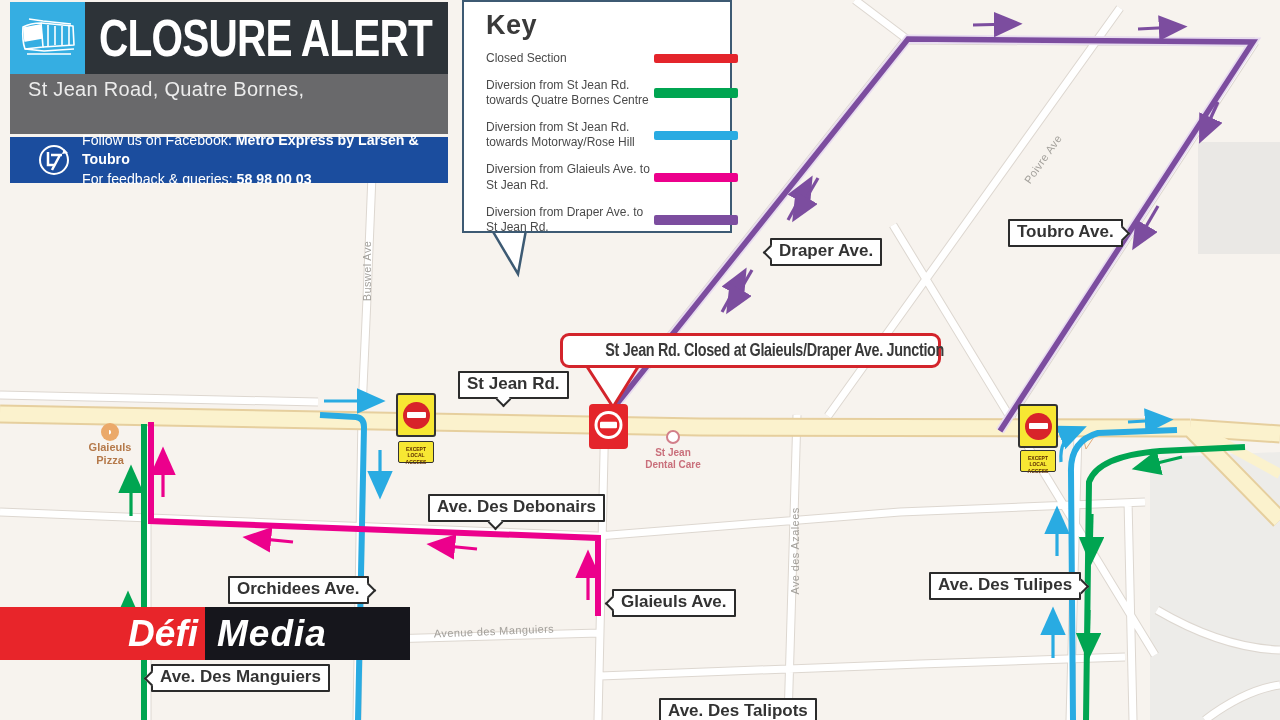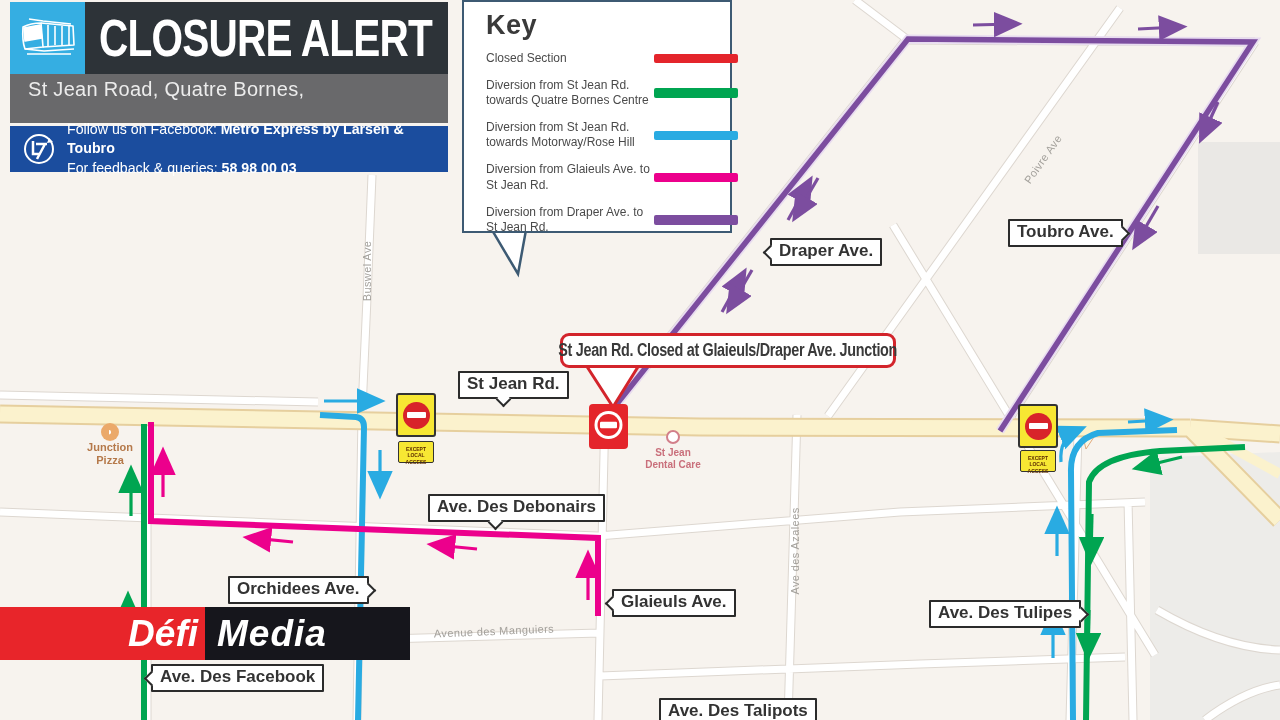--- a/index.html
+++ b/index.html
@@ -8,24 +8,24 @@
   #stage *{box-sizing:border-box;}
   svg{display:block;}
   .abs{position:absolute;}
 
   
   #header{left:10px;top:2px;width:438px;z-index:6;}
   #titlebar{display:flex;height:72px;background:#2d3338;}
   #tram-box{flex:0 0 75px;background:#35aee2;display:flex;align-items:center;justify-content:center;}
   #main-title{color:#fff;font-weight:700;font-size:52px;letter-spacing:-1px;white-space:nowrap;
               transform:scaleX(.78);transform-origin:left center;align-self:center;margin-left:14px;}
-  #subtitlebar{height:49px;background:#69696b;color:#ececec;font-size:20px;line-height:1.2;
+  #subtitlebar{height:60px;background:#69696b;color:#ececec;font-size:20px;line-height:1.2;
                padding:3px 0 0 18px;letter-spacing:.3px;}
   #fbbar{height:46px;background:#1b4d9e;color:#fff;display:flex;align-items:center;margin-top:3px;
-         font-size:14.2px;line-height:1.35;}
+         font-size:14.2px;line-height:1.35;padding-left:15px;}
   #fbbar .lt{margin:0 11px 0 12px;}
   #fbbar b{font-weight:700;}
 
   
   #key{left:462px;top:0;width:270px;height:233px;background:#fff;border:2.5px solid #3d5a73;
        z-index:6;padding:6px 12px 0 22px;}
   #key h1{margin:2px 0 10px 0;font-size:27px;color:#3a3a3a;letter-spacing:.5px;}
   .krow{display:flex;align-items:center;margin-bottom:11.5px;}
   .klabel{flex:0 0 168px;font-size:12px;line-height:1.28;color:#4a4a4a;}
   .kswatch{flex:0 0 84px;height:9.5px;border-radius:2px;margin-left:auto;}
@@ -34,22 +34,22 @@
   
   .lbl{position:absolute;background:#fff;border:2px solid #2b2b2b;border-radius:1px;
        font-weight:700;font-size:17px;color:#333;padding:1px 7px 3px;white-space:nowrap;z-index:5;}
   .ptr{position:absolute;width:11px;height:11px;background:#fff;transform:rotate(45deg);}
   .ptr-b{bottom:-7.5px;border-right:2px solid #2b2b2b;border-bottom:2px solid #2b2b2b;}
   .ptr-t{top:-7.5px;border-left:2px solid #2b2b2b;border-top:2px solid #2b2b2b;}
   .ptr-l{left:-7.5px;top:50%;margin-top:-5.5px;border-left:2px solid #2b2b2b;border-bottom:2px solid #2b2b2b;}
   .ptr-r{right:-7.5px;top:50%;margin-top:-5.5px;border-right:2px solid #2b2b2b;border-top:2px solid #2b2b2b;}
 
   
-  #alert-box{left:560px;top:333px;width:336px;height:35px;background:#fff;border:3px solid #d3242b;
-             border-radius:9px;z-index:5;display:flex;align-items:center;justify-content:center;}
+  #alert-box{left:560px;top:333px;width:381px;height:35px;background:#fff;border:3px solid #d3242b;
+             border-radius:9px;z-index:5;display:flex;align-items:center;}
   #alert-box span{font-weight:700;font-size:18px;color:#3a3a3a;letter-spacing:-.4px;white-space:nowrap;
                   transform:scaleX(.8);}
 
   
   .sign{position:absolute;width:40px;height:44px;background:#f7e733;border:2px solid #333;
         border-radius:3px;display:flex;align-items:center;justify-content:center;z-index:4;}
   .noentry{width:27px;height:27px;border-radius:50%;background:#d8232a;position:relative;}
   .noentry::after{content:"";position:absolute;left:4px;top:10.5px;width:19px;height:6px;background:#fff;border-radius:1px;}
   .subsign{position:absolute;width:36px;height:22px;background:#f7e733;border:1.5px solid #333;
            border-radius:2px;z-index:4;font-weight:700;font-size:5px;line-height:1.25;color:#5c2c00;
@@ -169,21 +169,21 @@
     </g>
   </svg>
 
   <div class="minor" style="left:332px;top:265px;width:70px;transform:rotate(-90deg)">Buswel Ave</div>
   <div class="minor" style="left:1008px;top:153px;width:70px;transform:rotate(-55deg)">Poivre Ave</div>
   <div class="minor" style="left:749px;top:545px;width:92px;transform:rotate(-90deg)">Ave des Azalees</div>
   <div class="minor" style="left:428px;top:625px;width:132px;transform:rotate(-2.5deg)">Avenue des Manguiers</div>
 
   <div class="poi" style="left:72px;top:423px;width:76px;color:#b5794a;font-size:11px;line-height:1.15">
     <span class="dot" style="width:18px;height:18px;background:#eba96a;color:#fff;font-size:10px;line-height:18px">◗</span><br>
-    <span>Junction</span><br>
+    <span>Glaieuls</span><br>
     <span>Pizza</span>
   </div>
   <div class="poi" style="left:635px;top:430px;width:76px;color:#c96f7b;font-size:10px;line-height:1.2">
     <span class="dot" style="width:14px;height:14px;border:2px solid #d27f8a;background:#fff"></span><br>
     <span>St Jean</span><br>
     <span>Dental Care</span>
   </div>
 
   <div class="sign" style="left:396px;top:393px">
     <span class="noentry"></span>
@@ -203,24 +203,24 @@
   <div class="lbl" style="left:1008px;top:219px">
     <span>Toubro Ave.</span><span class="ptr ptr-r"></span></div>
   <div class="lbl" style="left:458px;top:371px">
     <span>St Jean Rd.</span><span class="ptr ptr-b" style="left:38px"></span></div>
   <div class="lbl" style="left:428px;top:494px">
     <span>Ave. Des Debonairs</span><span class="ptr ptr-b" style="left:60px"></span></div>
   <div class="lbl" style="left:228px;top:576px">
     <span>Orchidees Ave.</span><span class="ptr ptr-r"></span></div>
   <div class="lbl" style="left:612px;top:589px">
     <span>Glaieuls Ave.</span><span class="ptr ptr-l"></span></div>
-  <div class="lbl" style="left:929px;top:600px">
+  <div class="lbl" style="left:929px;top:572px">
     <span>Ave. Des Tulipes</span><span class="ptr ptr-r"></span></div>
   <div class="lbl" style="left:151px;top:664px">
-    <span>Ave. Des Facebook</span><span class="ptr ptr-l"></span></div>
+    <span>Ave. Des Manguiers</span><span class="ptr ptr-l"></span></div>
   <div class="lbl" style="left:659px;top:698px">
     <span>Ave. Des Talipots</span></div>
 
   <div id="alert-box" class="abs">
     <span>St Jean Rd. Closed at Glaieuls/Draper Ave. Junction</span>
   </div>
 
   <div id="header" class="abs">
     <div id="titlebar">
       <div id="tram-box">

